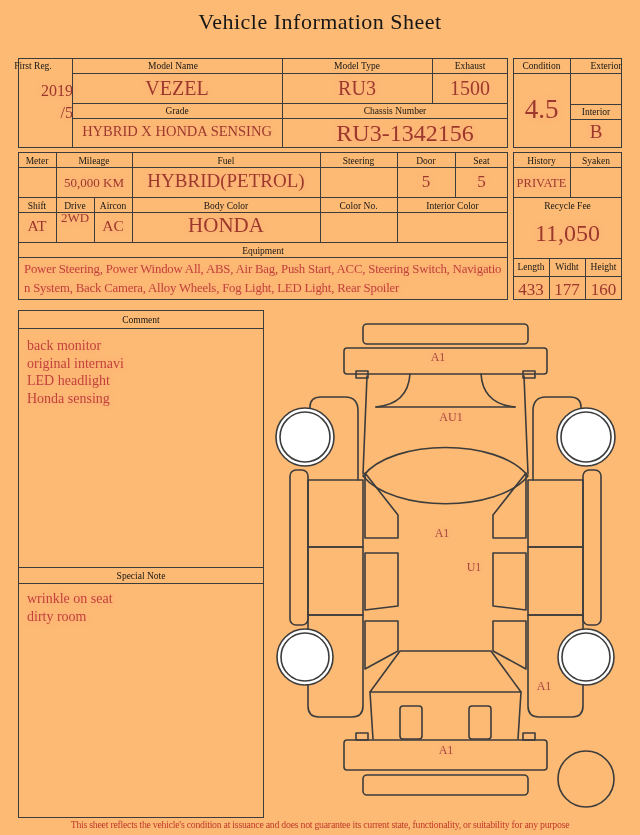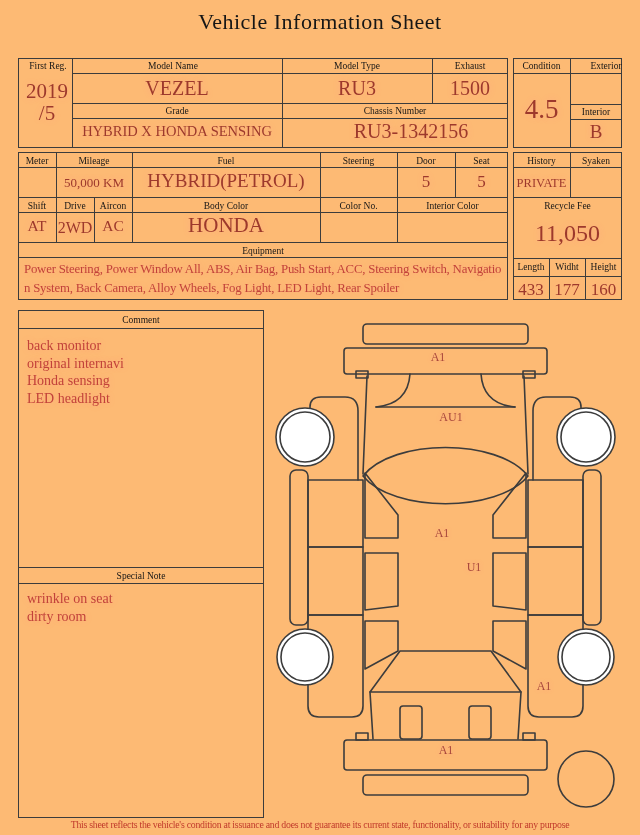--- a/index.html
+++ b/index.html
@@ -55,33 +55,33 @@
   <div class="title">Vehicle Information Sheet</div>
 
   <div class="box" style="left:18px;top:58px;width:490px;height:90px"></div>
   <div class="vl" style="left:72px;top:58px;height:90px"></div>
   <div class="vl" style="left:282px;top:58px;height:90px"></div>
   <div class="vl" style="left:432px;top:58px;height:45px"></div>
   <div class="hl" style="left:72px;top:73px;width:436px"></div>
   <div class="hl" style="left:72px;top:103px;width:436px"></div>
   <div class="hl" style="left:72px;top:118px;width:436px"></div>
 
-  <div class="lbl" style="left:21px;top:60px;width:54px">First Reg.</div>
+  <div class="lbl" style="left:6px;top:60px;width:54px">First Reg.</div>
   <div class="lbl" style="left:68px;top:60px;width:210px">Model Name</div>
   <div class="lbl" style="left:282px;top:60px;width:150px">Model Type</div>
   <div class="lbl" style="left:432px;top:60px;width:76px">Exhaust</div>
   <div class="lbl" style="left:72px;top:105px;width:210px">Grade</div>
   <div class="lbl" style="left:282px;top:105px;width:226px">Chassis Number</div>
 
-  <div class="val" style="left:21px;top:80px;width:52px;font-size:21px;line-height:22px;text-align:center;white-space:normal"><span>2019</span><br><span>/5</span></div>
+  <div class="val" style="left:21px;top:80px;width:52px;font-size:16px;line-height:22px;text-align:right;white-space:normal"><span>2019</span><br><span>/5</span></div>
   <div class="val" style="left:72px;top:77px;width:210px;font-size:20px">VEZEL</div>
   <div class="val" style="left:282px;top:77px;width:150px;font-size:20px">RU3</div>
   <div class="val" style="left:432px;top:77px;width:76px;font-size:20px">1500</div>
   <div class="val" style="left:72px;top:123px;width:210px;font-size:14.5px">HYBRID X HONDA SENSING</div>
-  <div class="val" style="left:298px;top:120px;width:226px;font-size:20px">RU3-1342156</div>
+  <div class="val" style="left:292px;top:120px;width:226px;font-size:24px">RU3-1342156</div>
 
   <div class="box" style="left:513px;top:58px;width:109px;height:90px"></div>
   <div class="vl" style="left:570px;top:58px;height:90px"></div>
   <div class="hl" style="left:513px;top:73px;width:109px"></div>
   <div class="hl" style="left:570px;top:104px;width:52px"></div>
   <div class="hl" style="left:570px;top:119px;width:52px"></div>
 
   <div class="lbl" style="left:513px;top:60px;width:57px">Condition</div>
   <div class="lbl" style="left:570px;top:60px;width:72px">Exterior</div>
   <div class="lbl" style="left:570px;top:106px;width:52px">Interior</div>
@@ -121,21 +121,21 @@
   <div class="val" style="left:455px;top:172px;width:53px;font-size:17px">5</div>
 
   <div class="lbl" style="left:18px;top:200px;width:38px">Shift</div>
   <div class="lbl" style="left:56px;top:200px;width:38px">Drive</div>
   <div class="lbl" style="left:94px;top:200px;width:38px">Aircon</div>
   <div class="lbl" style="left:132px;top:200px;width:188px">Body Color</div>
   <div class="lbl" style="left:320px;top:200px;width:77px">Color No.</div>
   <div class="lbl" style="left:397px;top:200px;width:111px">Interior Color</div>
 
   <div class="val" style="left:18px;top:217px;width:38px;font-size:15.5px">AT</div>
-  <div class="val" style="left:56px;top:219px;width:38px;font-size:16px">2WD</div>
+  <div class="val" style="left:56px;top:210px;width:38px;font-size:13px">2WD</div>
   <div class="val" style="left:94px;top:217px;width:38px;font-size:15.5px">AC</div>
   <div class="val" style="left:132px;top:213px;width:188px;font-size:21px">HONDA</div>
   <div class="val" style="left:320px;top:217px;width:77px;font-size:15px"></div>
   <div class="val" style="left:397px;top:217px;width:111px;font-size:15px"></div>
 
   <div class="lbl" style="left:18px;top:245px;width:490px">Equipment</div>
   <div class="equip">Power Steering, Power Window  All, ABS, Air Bag, Push Start, ACC, Steering Switch, Navigation System, Back Camera, Alloy Wheels, Fog Light, LED Light, Rear Spoiler</div>
 
   <div class="box" style="left:513px;top:152px;width:109px;height:148px"></div>
   <div class="vl" style="left:570px;top:152px;height:45px"></div>
@@ -160,22 +160,22 @@
   <div class="val" style="left:585px;top:280px;width:37px;font-size:17px">160</div>
 
   <div class="box" style="left:18px;top:310px;width:246px;height:508px"></div>
   <div class="hl" style="left:18px;top:328px;width:246px"></div>
   <div class="hl" style="left:18px;top:567px;width:246px"></div>
   <div class="hl" style="left:18px;top:583px;width:246px"></div>
   <div class="lbl" style="left:18px;top:314px;width:246px">Comment</div>
   <div class="memo" style="left:27px;top:337px;width:230px">
     <div>back monitor</div>
     <div>original internavi</div>
+    <div>LED headlight</div>
     <div>Honda sensing</div>
-    <div>LED headlight</div>
   </div>
   <div class="lbl" style="left:18px;top:570px;width:246px">Special Note</div>
   <div class="memo" style="left:27px;top:590px;width:230px">
     <div>wrinkle on seat</div>
     <div>dirty room</div>
   </div>
 
   <div class="diagram">
     <svg width="370" height="500" viewBox="0 0 370 500">
 

